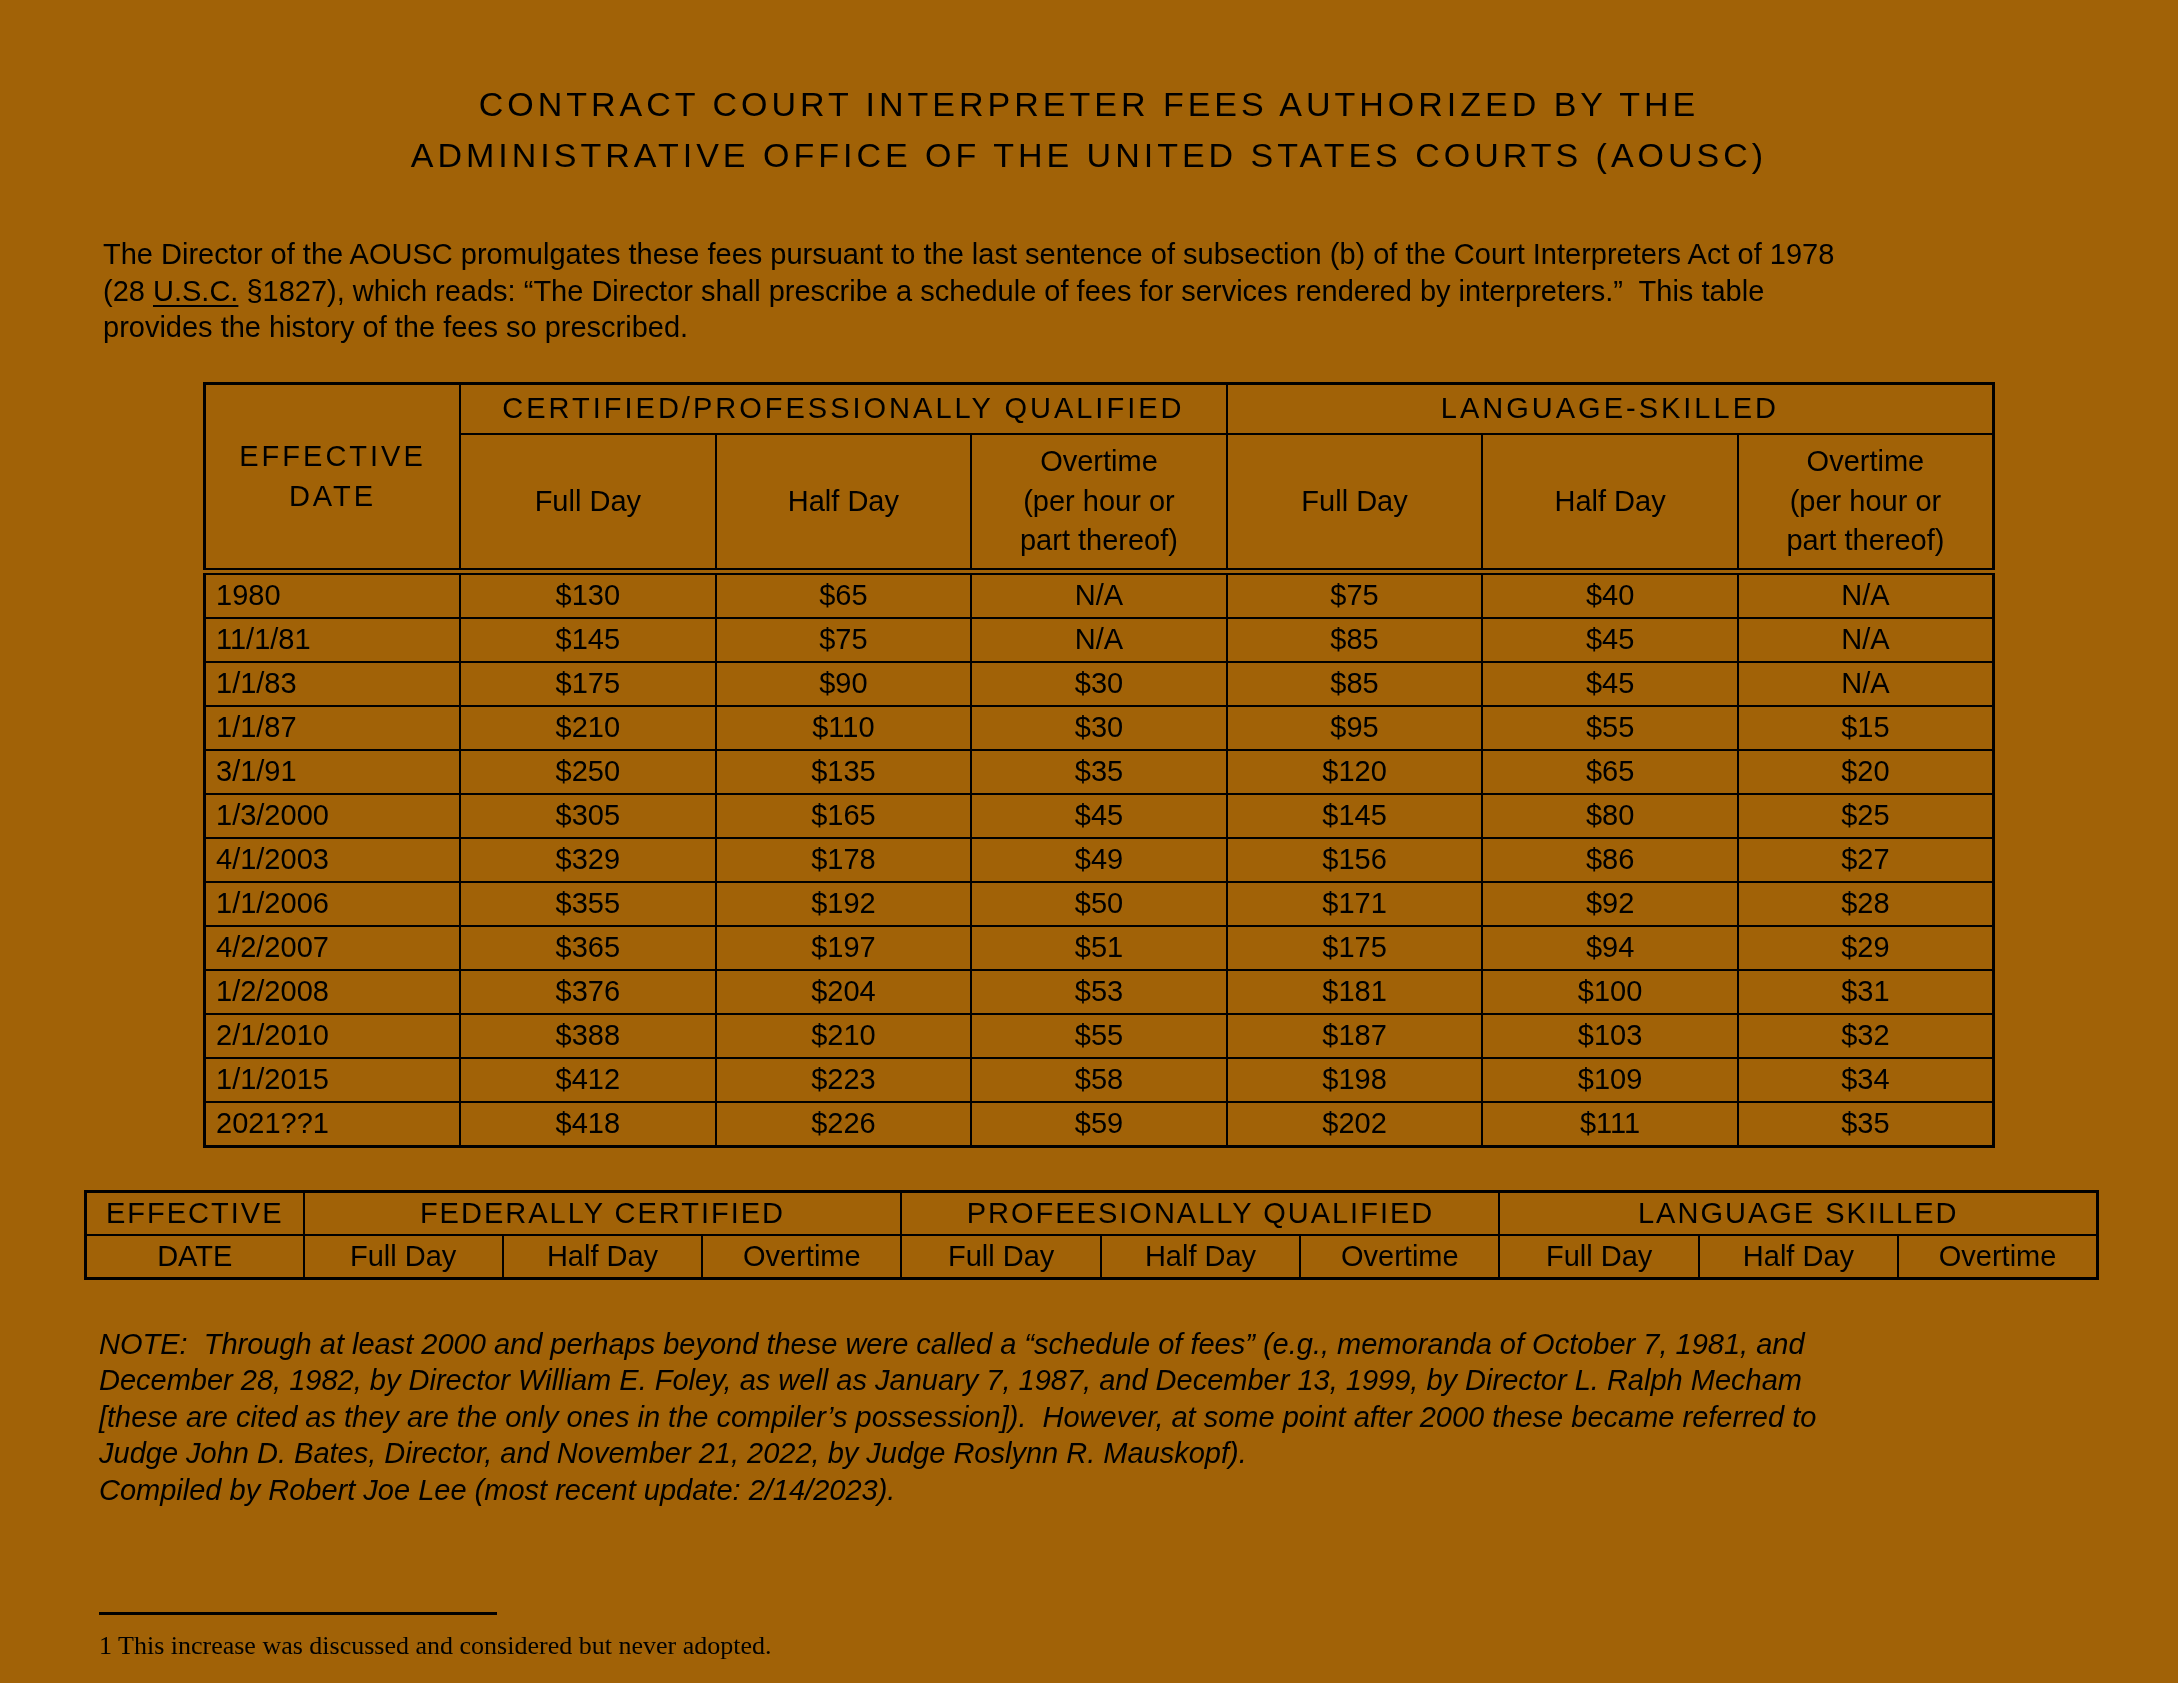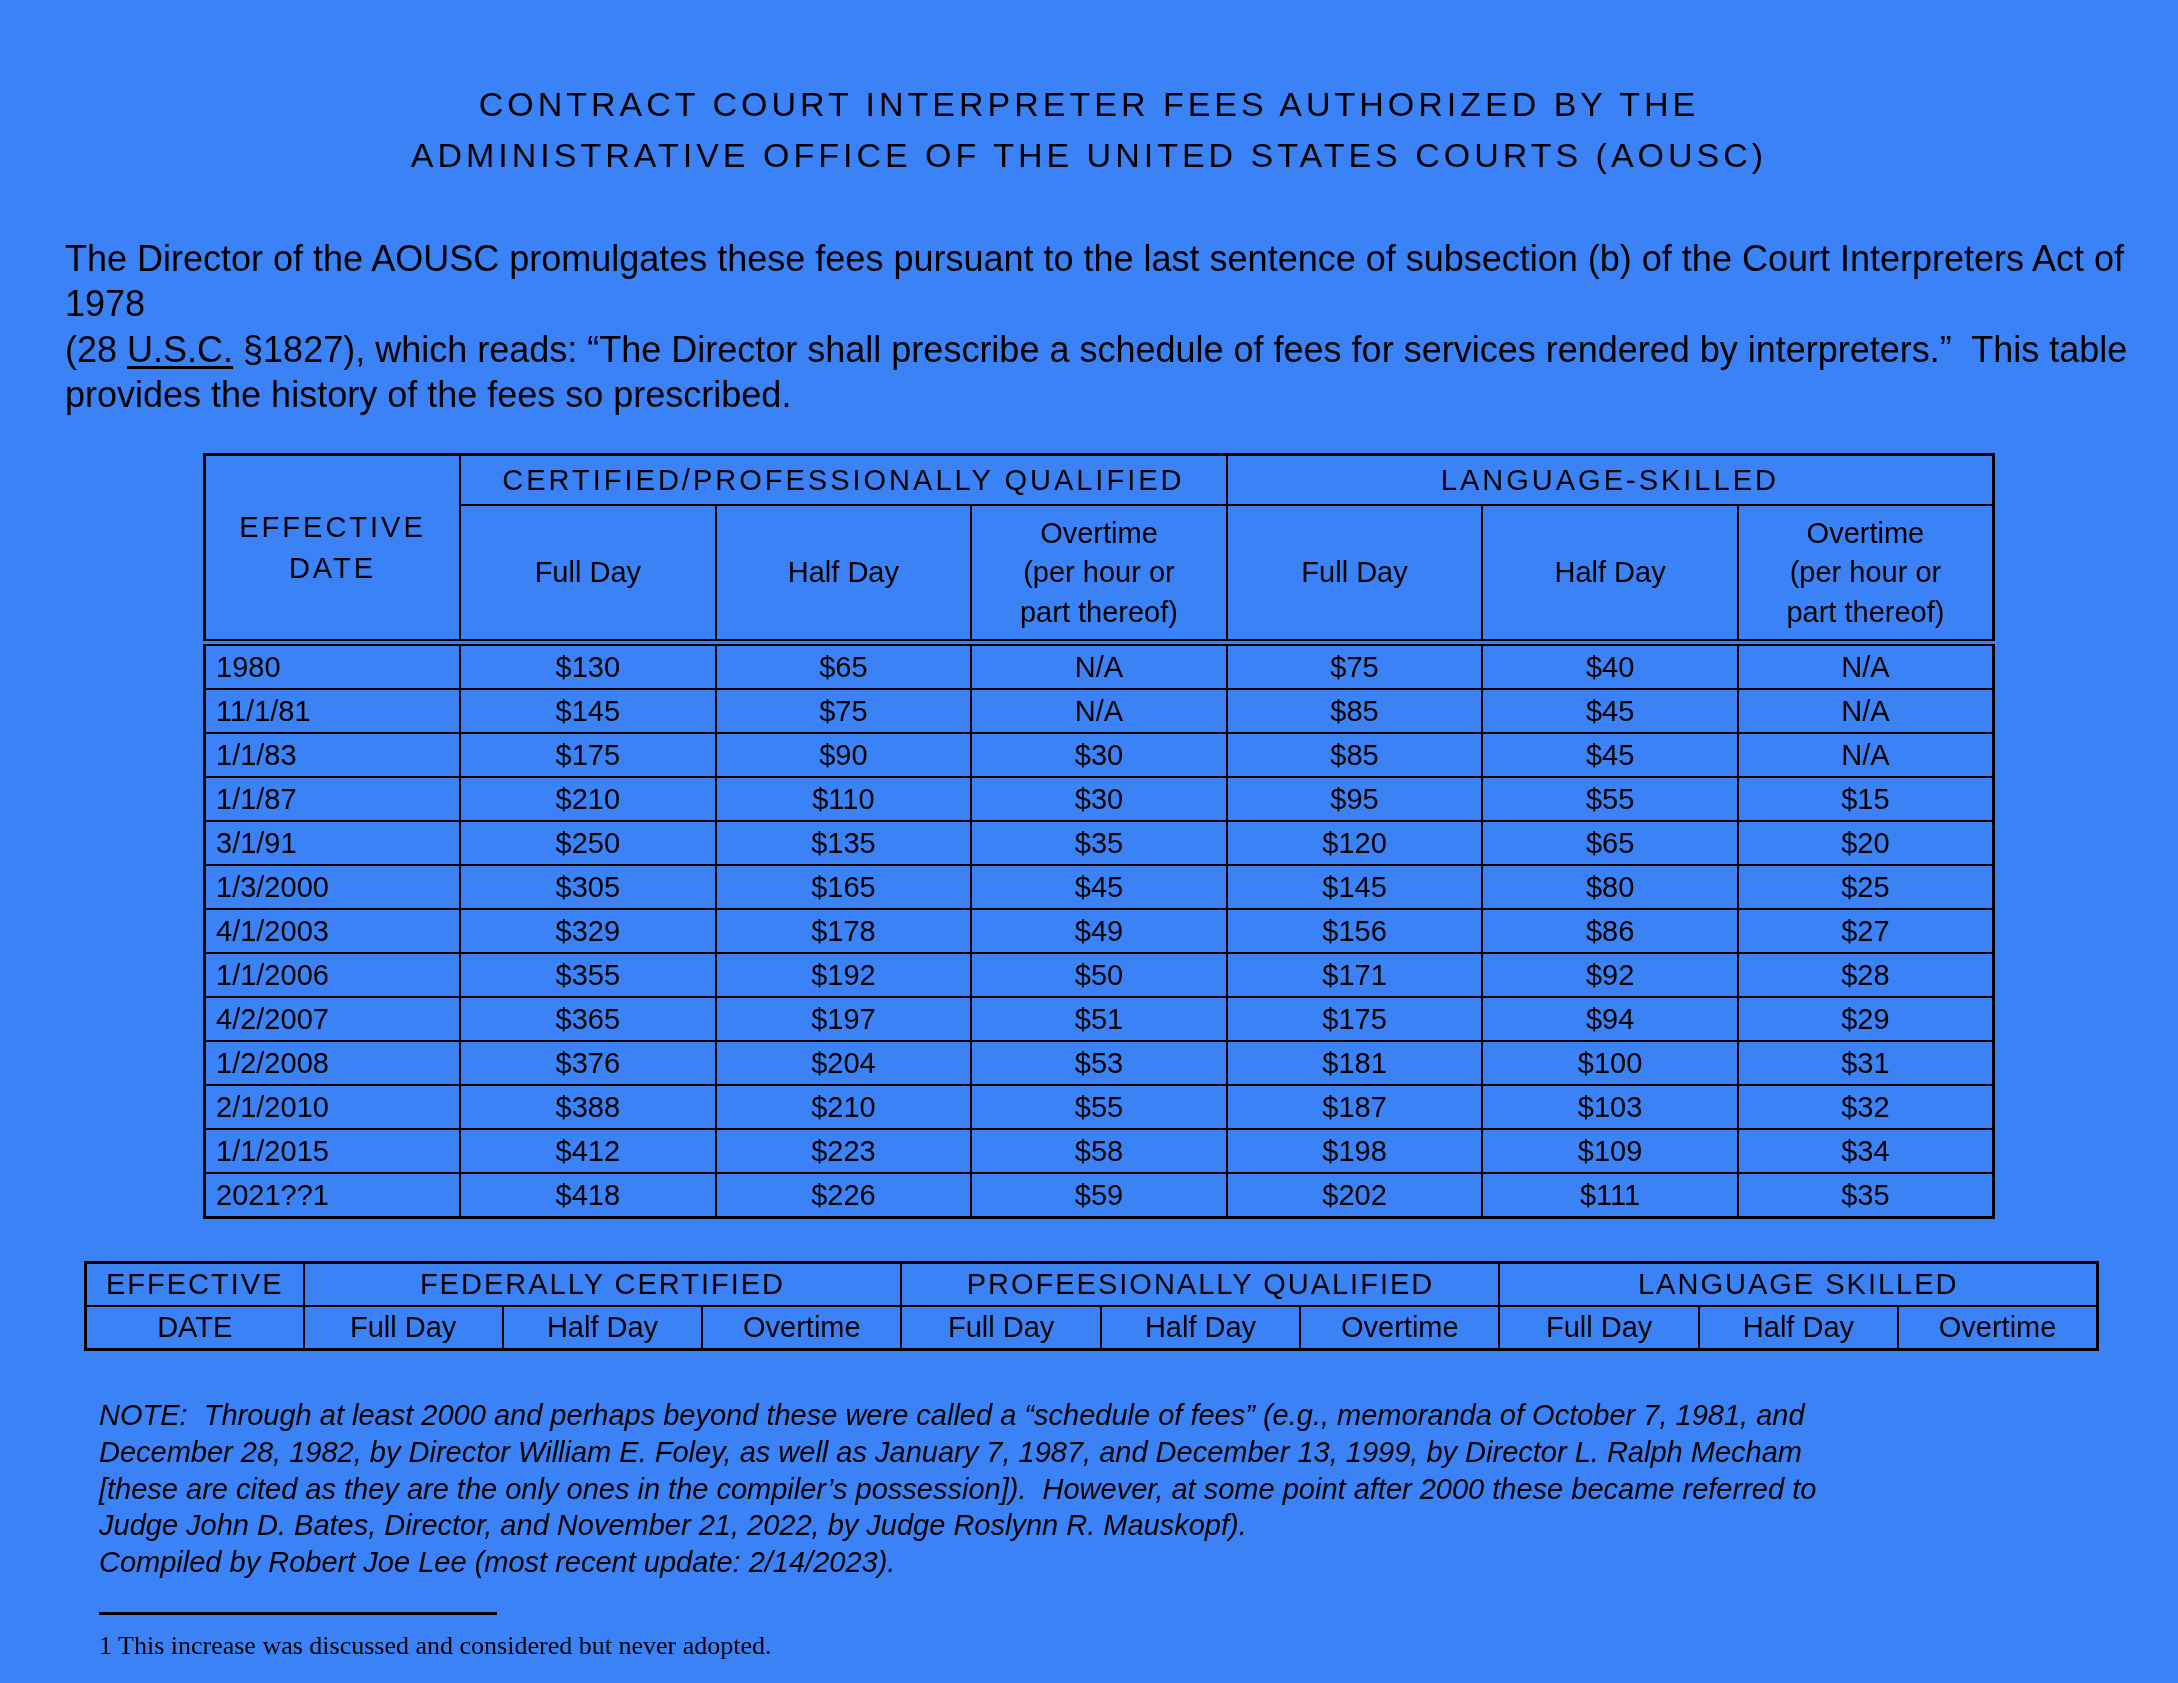--- a/index.html
+++ b/index.html
@@ -11,32 +11,32 @@
     width: 2178px;
     height: 1683px;
     font-family: "Liberation Sans", sans-serif;
     color: #000000;
     overflow: hidden;
   }
   .page {
     position: relative;
     width: 2178px;
     height: 1683px;
-    background: #3b82f6;
+    background: #a16207;
   }
   .doc-title {
     padding-top: 79px;
     text-align: center;
     font-size: 34px;
     letter-spacing: 4px;
     line-height: 1.5;
   }
   .intro {
-    margin: 55px 0 0 65px;
-    font-size: 36px;
+    margin: 55px 0 0 103px;
+    font-size: 29px;
     line-height: 1.26;
   }
   .line { white-space: pre-wrap; }
   .u { text-decoration: underline; text-underline-offset: 4px; }
 
   table {
     border-collapse: collapse;
     table-layout: fixed;
     font-size: 29px;
     color: #000000;

